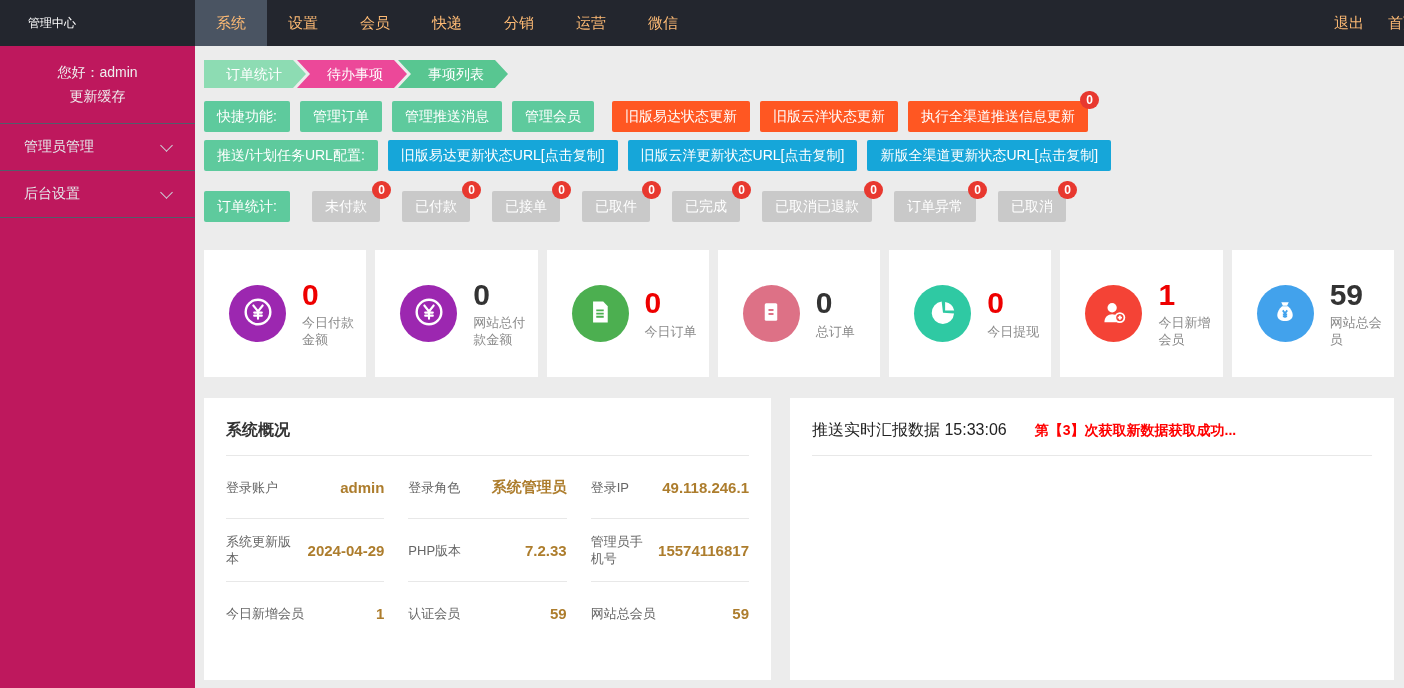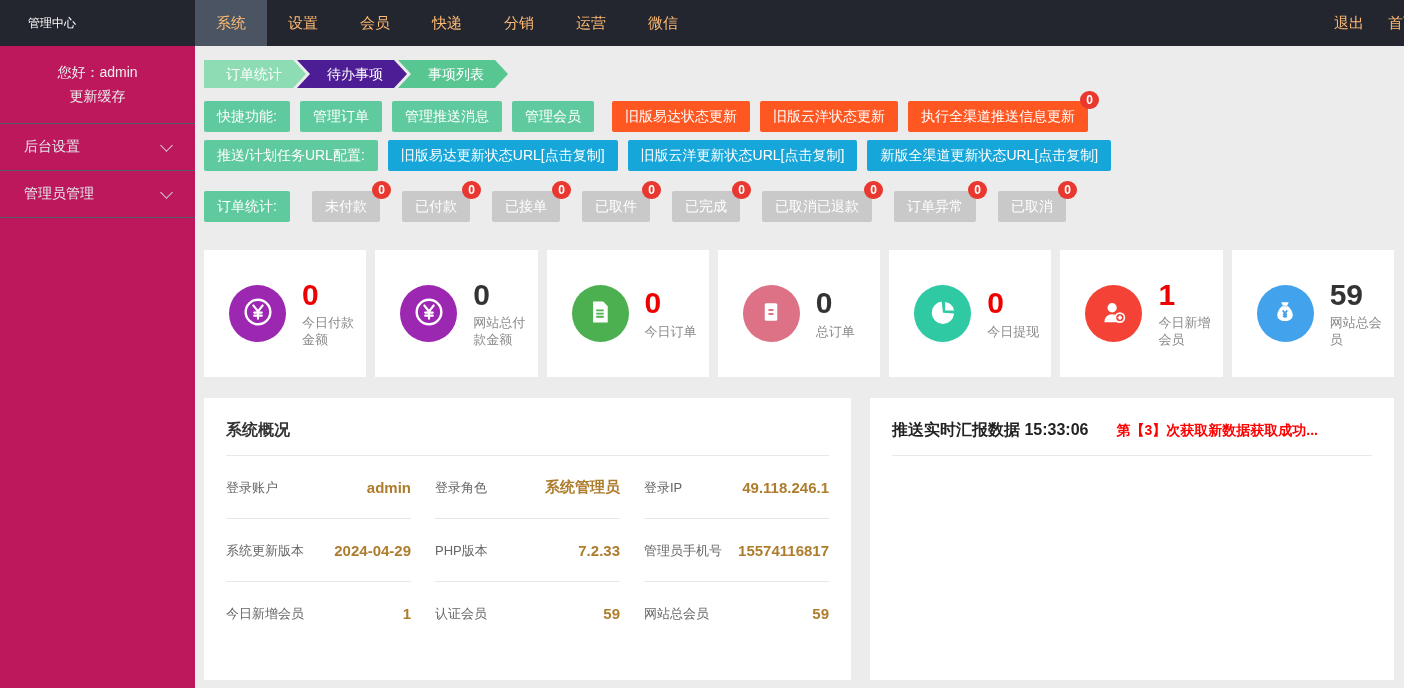--- a/index.html
+++ b/index.html
@@ -49,31 +49,31 @@
   .card { flex:1; height:127px; background:#fff; display:flex; align-items:center; padding-left:25px; gap:16px; }
   .circle { width:57px; height:57px; border-radius:50%; flex:none; display:flex; align-items:center; justify-content:center; }
   .num { font-size:30px; font-weight:bold; line-height:1.05; }
   .num.red { color:#ee0000; }
   .num.dark { color:#333; }
   .lbl { font-size:13px; color:#8a8a8a; margin-top:4px; line-height:17px; max-width:72px; }
 
   
   .panels { display:flex; gap:19px; margin-top:21px; height:282px; }
   .panel { background:#fff; padding:18px 22px; }
-  .panel.left { width:647px; flex:none; }
+  .panel.left { width:567px; flex:none; }
   .panel.right { flex:1; }
   .panel-title { font-size:16px; font-weight:bold; color:#333; padding:4px 0 14px; border-bottom:1px solid #e8e8e8; }
   .grid { display:grid; grid-template-columns:1fr 1fr 1fr; column-gap:24px; }
   .cell { display:flex; justify-content:space-between; align-items:center; gap:6px;
     min-height:63px; border-bottom:1px solid #e8e8e8; }
   .cell.last { border-bottom:none; }
   .cl { font-size:13px; color:#666; line-height:17px; }
   .cv { font-size:15px; font-weight:bold; white-space:nowrap; }
   .panel-head { display:flex; align-items:baseline; gap:28px; padding:4px 0 14px; border-bottom:1px solid #e8e8e8; }
-  .ph-title { font-size:16px; font-weight:bold; color:#222;text-align:right; }
+  .ph-title { font-size:16px; font-weight:normal; color:#222;text-align:right; }
   .ph-status { font-size:14px; font-weight:bold; }
 </style>
 </head>
 <body>
 
 <div class="app">
 
   <header class="topnav">
     <div class="brand">管理中心</div>
     <nav class="nav-items" id="nav-items">
@@ -91,35 +91,35 @@
       </div>
   </header>
 
   <aside class="sidebar">
     <div class="user-block">
       <div>您好：admin</div>
       <div class="refresh">更新缓存</div>
     </div>
     <div id="side-menus">
         <div class="side-item">
+          <span>管理员管理</span>
+          <span class="chev"></span>
+        </div>
+        <div class="side-item">
           <span>后台设置</span>
           <span class="chev"></span>
         </div>
-        <div class="side-item">
-          <span>管理员管理</span>
-          <span class="chev"></span>
-        </div>
       </div>
   </aside>
 
   <main class="content">
 
     <div class="breadcrumb" id="breadcrumb">
         <span class="crumb" style="background: rgb(141, 220, 179);">订单统计</span>
-        <span class="crumb notched" style="background: #4c1d95;">待办事项</span>
+        <span class="crumb notched" style="background: #ec4899;">待办事项</span>
         <span class="crumb notched" style="background: rgb(88, 198, 145);">事项列表</span>
       </div>
 
     <div class="btn-row" id="quick-row">
       <span class="chip" style="background: rgb(94, 202, 157);">快捷功能:</span>
     <button class="btn" style="background: rgb(94, 202, 157);">管理订单</button>
         <button class="btn" style="background: rgb(94, 202, 157);">管理推送消息</button>
         <button class="btn" style="background: rgb(94, 202, 157);">管理会员</button>
         <button class="btn" style="background: rgb(255, 87, 34); margin-left: 8px;">旧版易达状态更新</button>
         <button class="btn" style="background: rgb(255, 87, 34);">旧版云洋状态更新</button>

